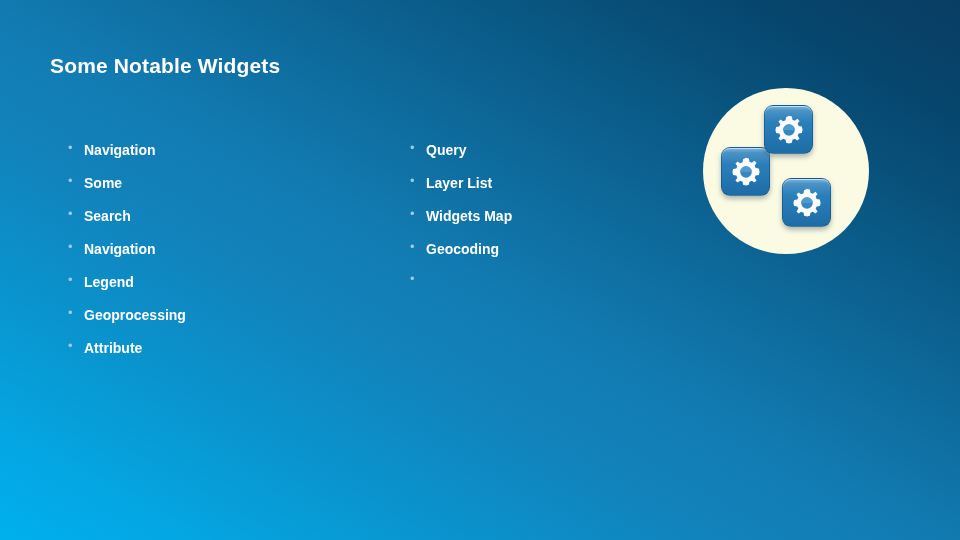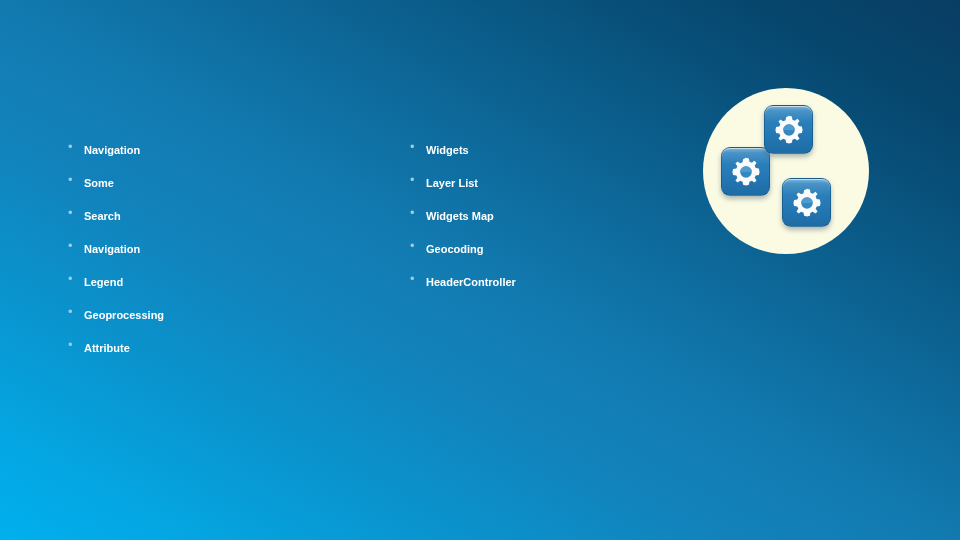--- a/index.html
+++ b/index.html
@@ -58,21 +58,21 @@
     width: 16px;
     flex: 0 0 16px;
     color: #9ec9e2;
     font-size: 13px;
     line-height: 1;
     transform: translateY(-3px);
     text-align: left;
   }
   .bullet-label {
     color: #ffffff;
-    font-size: 11px;
+    font-size: 14px;
     font-weight: bold;
     line-height: 1;
     white-space: nowrap;
     text-align: right;
   }
 
   
   #gear-graphic {
     position: absolute;
     left: 703px;
@@ -112,20 +112,21 @@
   }
   #gear-tile-left { left: 18px; top: 59px; }
   #gear-tile-top  { left: 61px; top: 17px; }
   #gear-tile-bottom { left: 79px; top: 90px; }
 </style>
 </head>
 <body>
 
 <div id="slide">
 
+  <div id="title">Some Notable Widgets</div>
 
   <div id="column-left" class="column">
     <div class="bullet-row">
       <span class="bullet-mark">•</span>
       <span class="bullet-label">Navigation</span>
     </div>
     <div class="bullet-row">
       <span class="bullet-mark">•</span>
       <span class="bullet-label">Some</span>
     </div>
@@ -147,37 +148,36 @@
     </div>
     <div class="bullet-row">
       <span class="bullet-mark">•</span>
       <span class="bullet-label">Attribute</span>
     </div>
   </div>
 
   <div id="column-right" class="column">
     <div class="bullet-row">
       <span class="bullet-mark">•</span>
-      <span class="bullet-label">Widgets</span>
+      <span class="bullet-label">Query</span>
     </div>
     <div class="bullet-row">
       <span class="bullet-mark">•</span>
       <span class="bullet-label">Layer List</span>
     </div>
     <div class="bullet-row">
       <span class="bullet-mark">•</span>
       <span class="bullet-label">Widgets Map</span>
     </div>
     <div class="bullet-row">
       <span class="bullet-mark">•</span>
       <span class="bullet-label">Geocoding</span>
     </div>
     <div class="bullet-row">
       <span class="bullet-mark">•</span>
-      <span class="bullet-label">HeaderController</span>
     </div>
   </div>
 
   <div id="gear-graphic">
     <div id="gear-circle"></div>
 
     <div class="gear-tile" id="gear-tile-left">
       <svg width="34" height="34" viewBox="0 0 100 100">
         <g fill="#fbfbfb">
           <path d="M50 8 l8.5 2.2 1.6 9.4 6.9 2.9 7.8-5.5 6.2 6.2 -5.5 7.8 2.9 6.9 9.4 1.6 L90 50 l-2.2 8.5 -9.4 1.6 -2.9 6.9 5.5 7.8 -6.2 6.2 -7.8-5.5 -6.9 2.9 -1.6 9.4 L50 90 l-8.5-2.2 -1.6-9.4 -6.9-2.9 -7.8 5.5 -6.2-6.2 5.5-7.8 -2.9-6.9 -9.4-1.6 L10 50 l2.2-8.5 9.4-1.6 2.9-6.9 -5.5-7.8 6.2-6.2 7.8 5.5 6.9-2.9 1.6-9.4z"></path>

